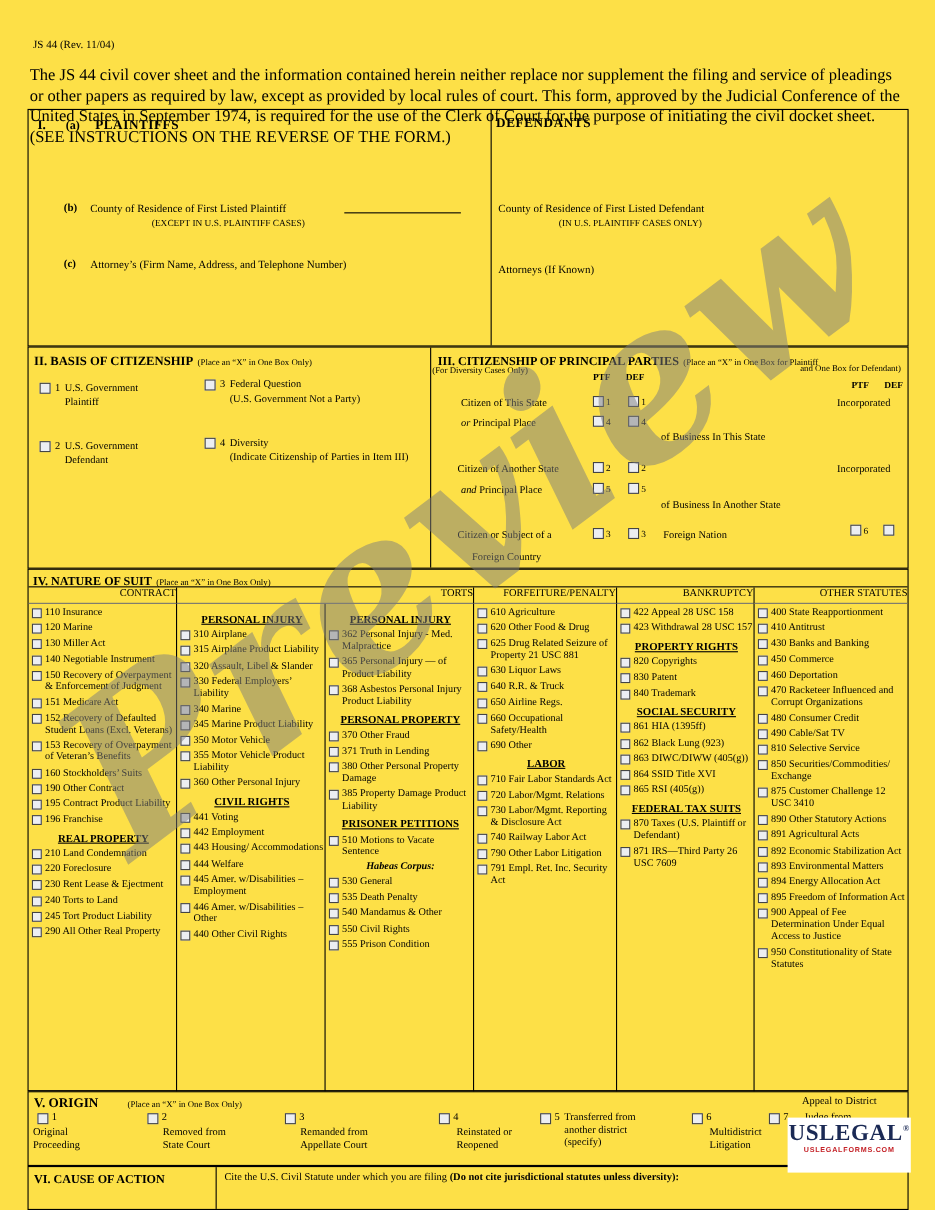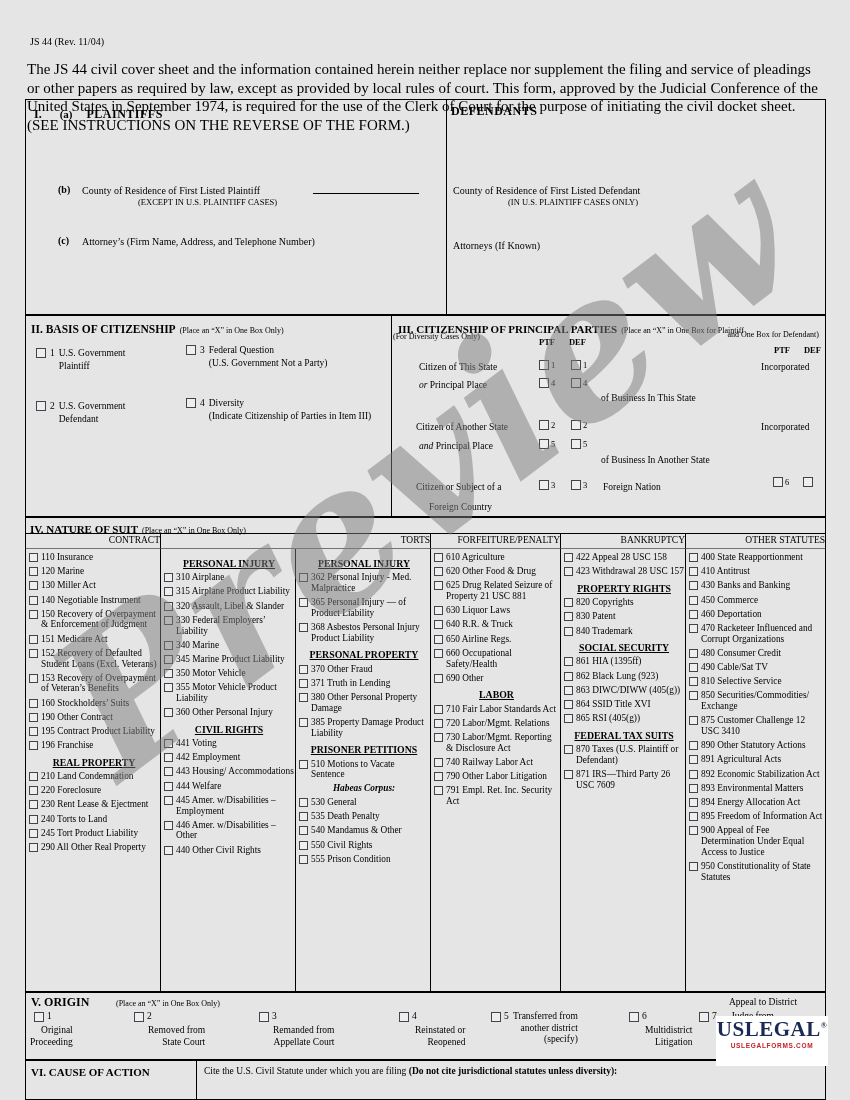--- a/index.html
+++ b/index.html
@@ -1,18 +1,18 @@
 <!DOCTYPE html>
 <html><head>
 <meta charset="utf-8">
 <style>
   *{margin:0;padding:0;box-sizing:border-box;}
   html,body{background:#fff;}
   body{margin:0;}
-  .page{position:relative;width:850px;height:1100px;background:#e5e5e5;overflow:hidden;
+  .page{position:relative;width:850px;height:1100px;background:#fde047;overflow:hidden;
         font-family:"Liberation Serif","DejaVu Serif",serif;color:#000;}
   .abs{position:absolute;}
   .b{font-weight:bold;}
   .i{font-style:italic;}
   .fs8{font-size:8px;}
   .fs85{font-size:8.5px;}
   .fs95{font-size:9.5px;}
   .fs10{font-size:10px;}
   .fs11{font-size:11px;}
   .fs115{font-size:11.5px;}
@@ -56,21 +56,21 @@
   .c3{grid-column:3;} .c4{grid-column:4;} .c5{grid-column:5;} .c6{grid-column:6;}
   .suit-row{display:flex;gap:3px;margin-bottom:3.5px;font-size:9.3px;line-height:1.15;align-items:flex-start;}
   .suit-row .cb{width:9px;height:9px;margin-top:1px;}
   .suit-row .lbl{flex:1;}
   .suit-row.head{display:block;text-align:center;font-weight:bold;font-size:9.8px;margin:6px 0 3px;text-decoration:underline;}
   .suit-row.subhead{display:block;text-align:center;font-weight:bold;font-style:italic;font-size:9.3px;margin:2px 0 3px;}
 
   
   .origin-opt{position:absolute;top:18px;font-size:9.5px;line-height:1.2;}
   .origin-opt .oline{display:flex;align-items:center;gap:3px;}
-  .origin-opt .olbl{white-space:pre-line;margin-top:3px;text-align:right;}
+  .origin-opt .olbl{white-space:pre-line;margin-top:3px;}
   .origin-opt:nth-of-type(1){left:8px;}
   .origin-opt:nth-of-type(2){left:108px;}
   .origin-opt:nth-of-type(3){left:233px;}
   .origin-opt:nth-of-type(4){left:373px;}
   .origin-opt:nth-of-type(5){left:465px;}
   .origin-opt:nth-of-type(6){left:603px;}
   .origin-opt:nth-of-type(7){left:673px;}
   .origin-opt:nth-of-type(1) .olbl{margin-left:-4px;}
   .origin-opt:nth-of-type(2) .olbl{margin-left:14px;}
   .origin-opt:nth-of-type(3) .olbl{margin-left:14px;}

